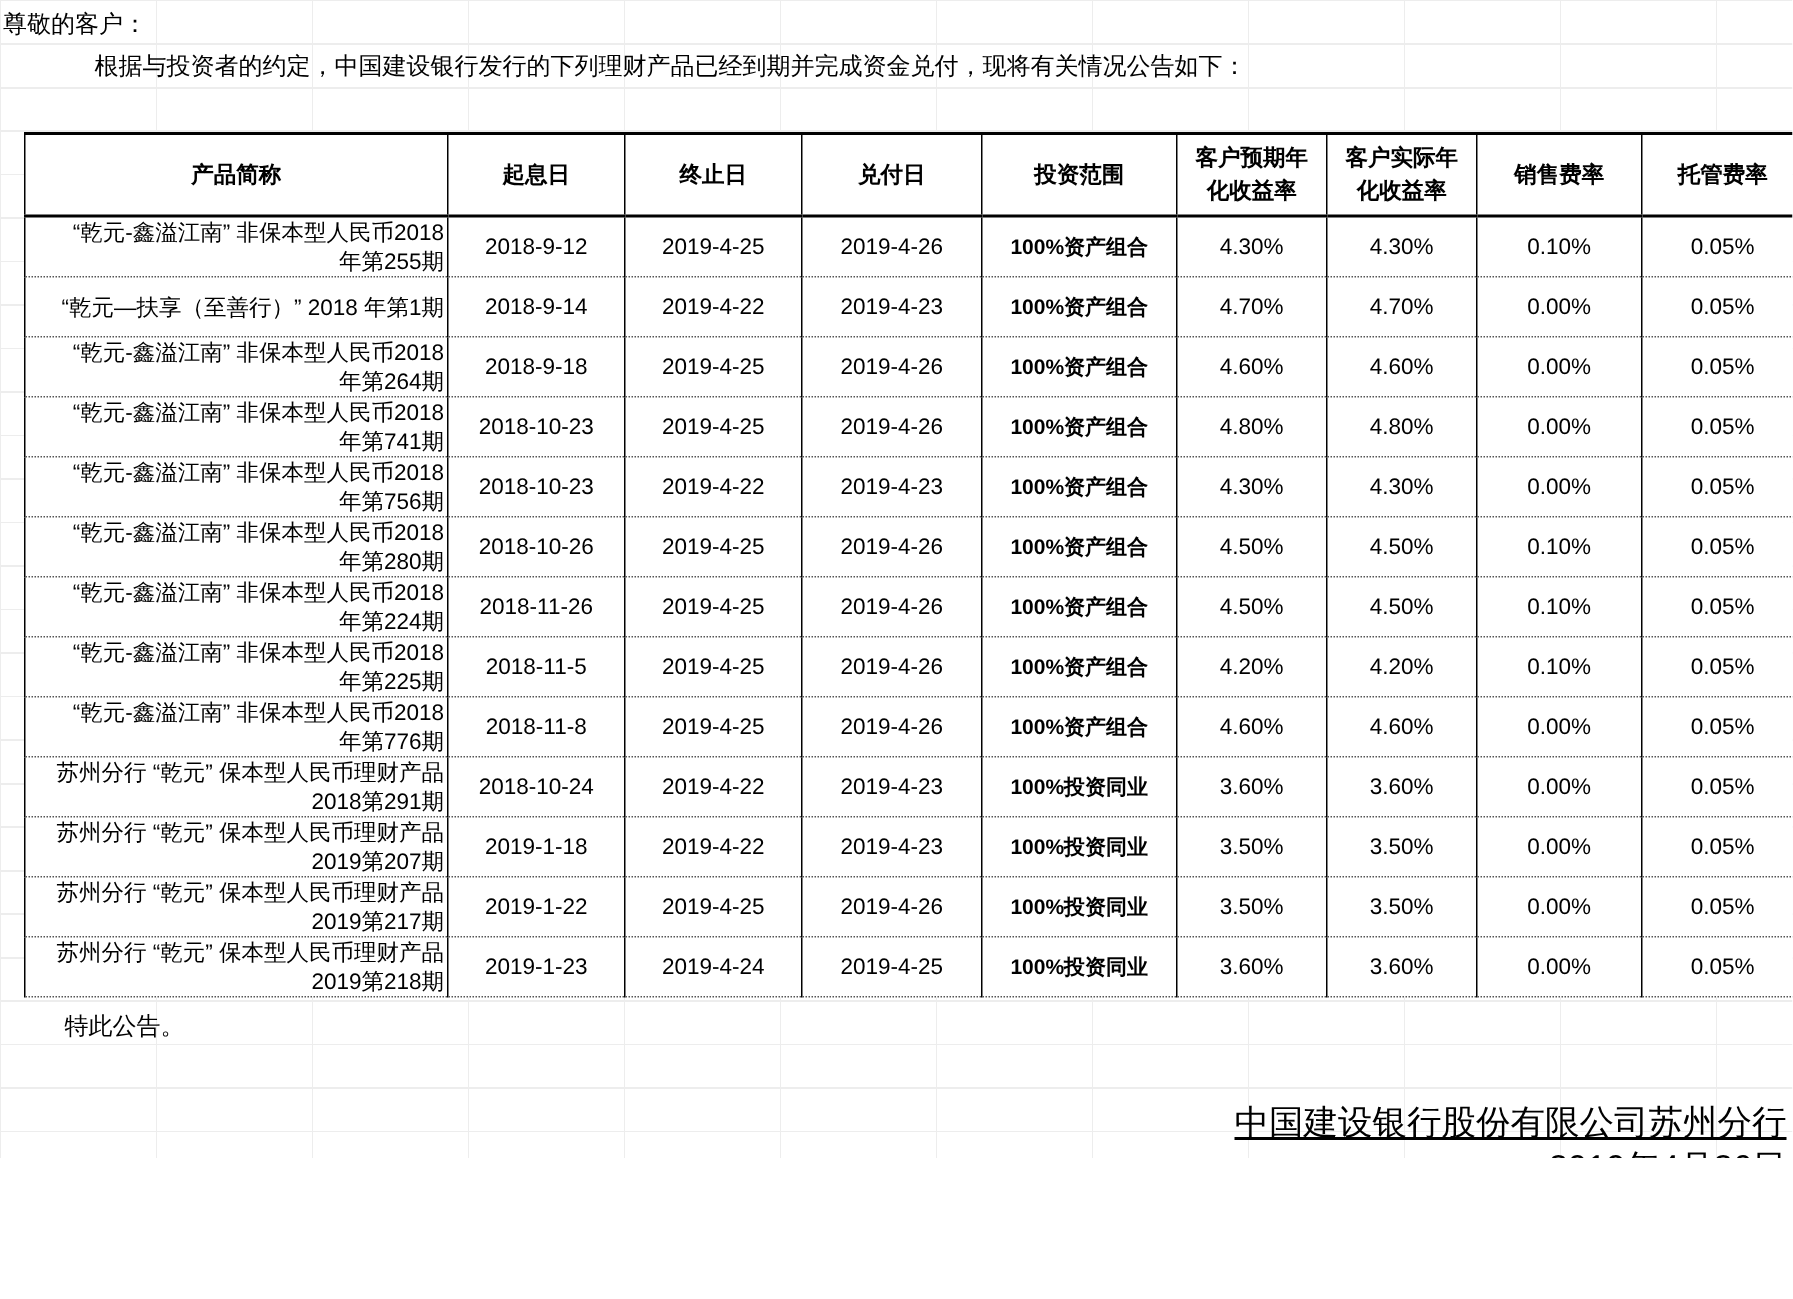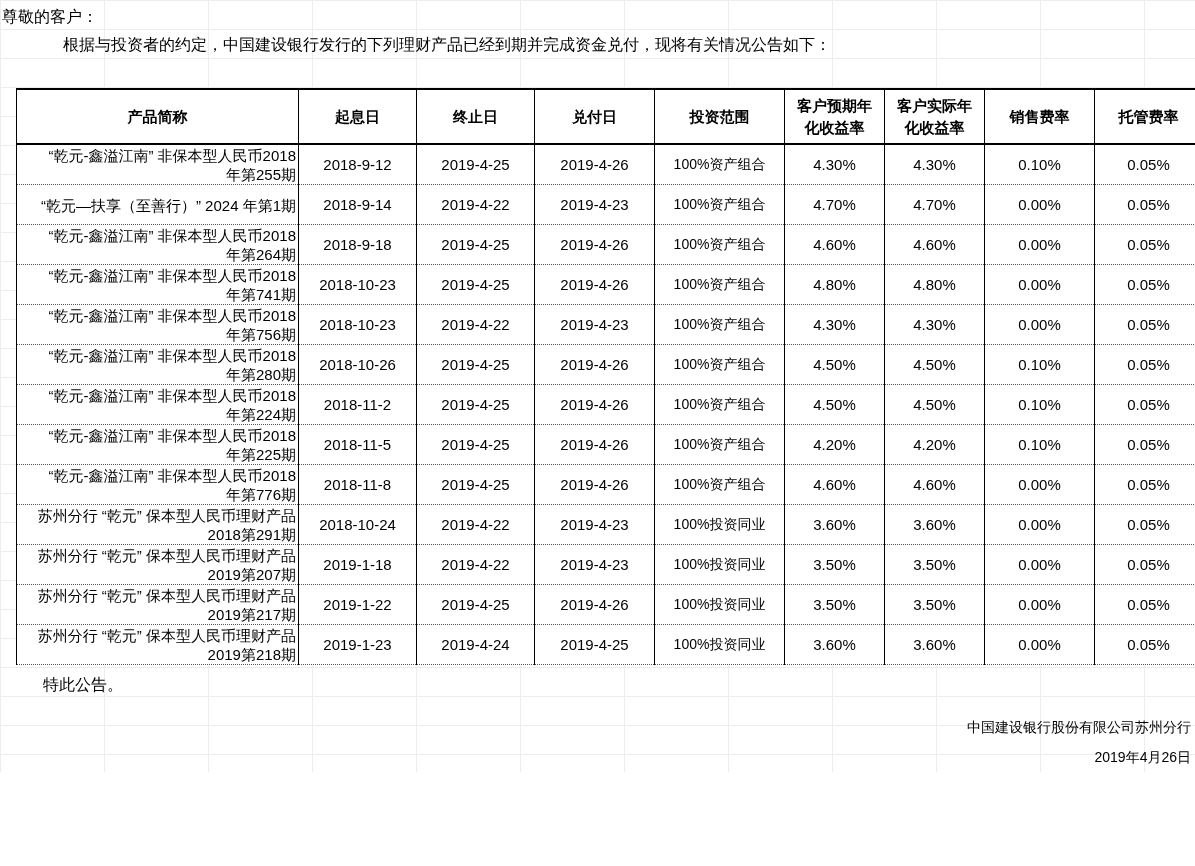--- a/index.html
+++ b/index.html
@@ -49,23 +49,23 @@
     font-size:15px;
     text-align:center; vertical-align:middle;
     padding:0 2px;
   }
   .doc-table td.name-cell {
     text-align:right;
     line-height:19px;
     white-space:pre-wrap;
     padding:1px 2px 0 2px;
   }
-  .doc-table td.scope-cell { font-size:14px; }
+  .doc-table td.scope-cell { font-size:14px;font-weight:bold; }
   .closing { margin:9px 0 0 43px; font-size:16px; line-height:22px; }
-  .signature { margin-top:16px; text-align:right; padding-right:4px; font-size:14px; line-height:30px; }
+  .signature { margin-top:37px; text-align:right; padding-right:4px; font-size:23px; line-height:30px;text-decoration:underline; }
 </style>
 </head>
 <body>
 
 <div class="page">
 
   <p class="greeting">尊敬的客户：</p>
   <p class="intro">根据与投资者的约定，中国建设银行发行的下列理财产品已经到期并完成资金兑付，现将有关情况公告如下：</p>
 
   <table class="doc-table">
@@ -99,21 +99,21 @@
           <td class="num-cell">2018-9-12</td>
           <td class="num-cell">2019-4-25</td>
           <td class="num-cell">2019-4-26</td>
           <td class="scope-cell">100%资产组合</td>
           <td class="num-cell">4.30%</td>
           <td class="num-cell">4.30%</td>
           <td class="num-cell">0.10%</td>
           <td class="num-cell">0.05%</td>
         </tr>
         <tr>
-          <td class="name-cell">　“乾元—扶享（至善行）” 2024 年第1期</td>
+          <td class="name-cell">　“乾元—扶享（至善行）” 2018 年第1期</td>
           <td class="num-cell">2018-9-14</td>
           <td class="num-cell">2019-4-22</td>
           <td class="num-cell">2019-4-23</td>
           <td class="scope-cell">100%资产组合</td>
           <td class="num-cell">4.70%</td>
           <td class="num-cell">4.70%</td>
           <td class="num-cell">0.00%</td>
           <td class="num-cell">0.05%</td>
         </tr>
         <tr>
@@ -155,21 +155,21 @@
           <td class="num-cell">2019-4-25</td>
           <td class="num-cell">2019-4-26</td>
           <td class="scope-cell">100%资产组合</td>
           <td class="num-cell">4.50%</td>
           <td class="num-cell">4.50%</td>
           <td class="num-cell">0.10%</td>
           <td class="num-cell">0.05%</td>
         </tr>
         <tr>
           <td class="name-cell">　“乾元-鑫溢江南” 非保本型人民币2018年第224期</td>
-          <td class="num-cell">2018-11-2</td>
+          <td class="num-cell">2018-11-26</td>
           <td class="num-cell">2019-4-25</td>
           <td class="num-cell">2019-4-26</td>
           <td class="scope-cell">100%资产组合</td>
           <td class="num-cell">4.50%</td>
           <td class="num-cell">4.50%</td>
           <td class="num-cell">0.10%</td>
           <td class="num-cell">0.05%</td>
         </tr>
         <tr>
           <td class="name-cell">　“乾元-鑫溢江南” 非保本型人民币2018年第225期</td>

